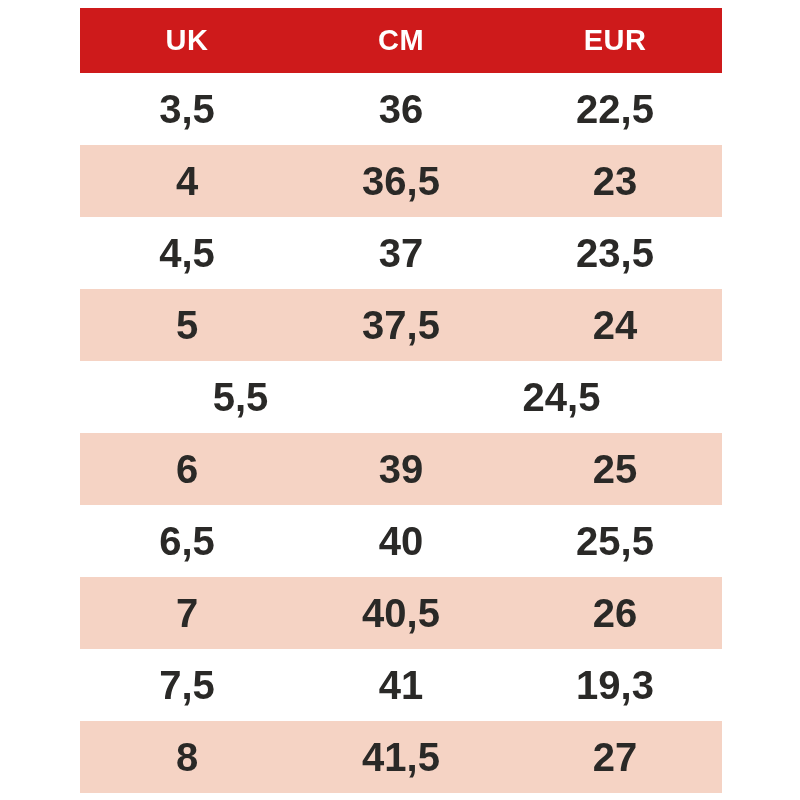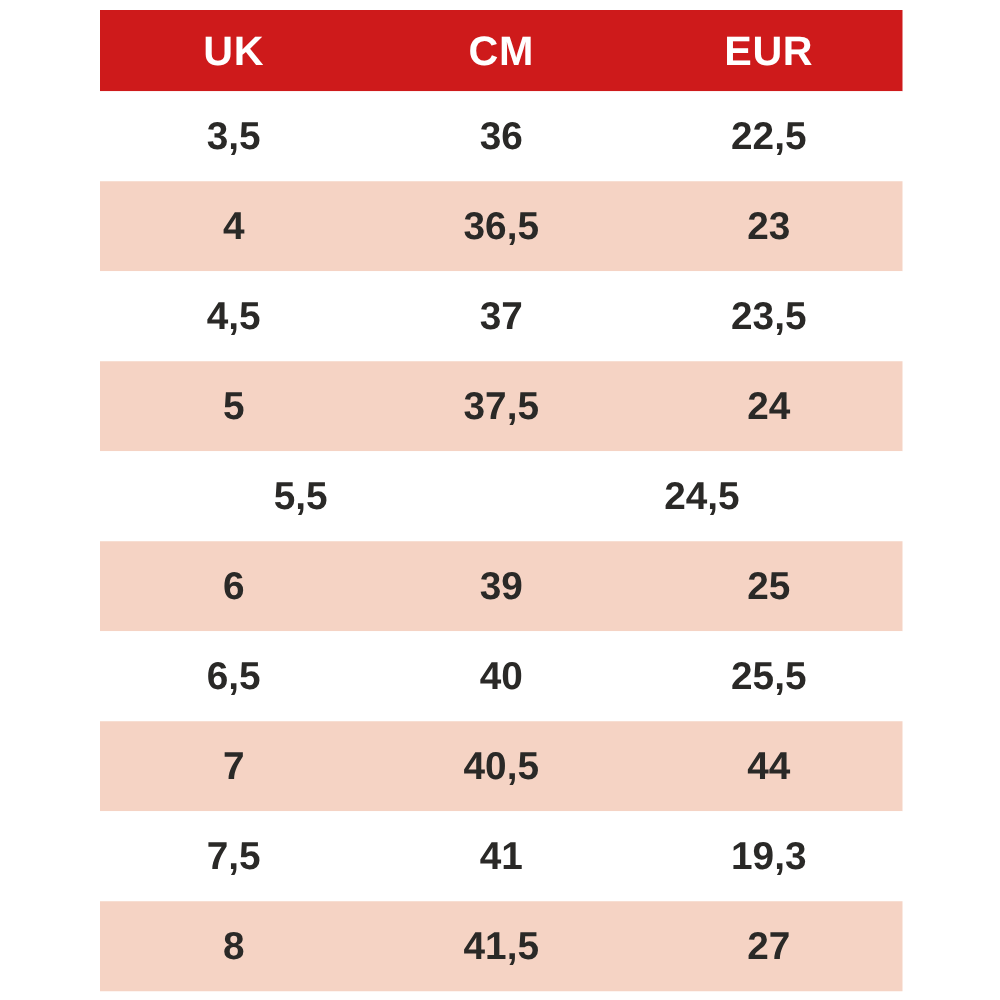--- a/index.html
+++ b/index.html
@@ -16,36 +16,36 @@
     left: 80px;
     top: 8px;
     width: 642px;
   }
   .thead {
     display: flex;
     height: 65px;
     background: var(--header-bg, #ce1a1b);
     color: var(--header-text, #ffffff);
     font-weight: bold;
-    font-size: 33px;
+    font-size: 29px;
     letter-spacing: 0.5px;
   }
   .th, .td {
     flex: 1;
     display: flex;
     align-items: center;
     justify-content: center;
   }
   .tr {
     display: flex;
     height: 72px;
     background: var(--row-bg, #ffffff);
     color: var(--cell-text, #2a2927);
     font-weight: bold;
-    font-size: 31px;
+    font-size: 40px;
   }
   .tr.alt {
     background: var(--row-alt-bg, #f5d3c4);
   }
 </style>
 </head>
 <body style="background: rgb(255, 255, 255);">
 
 <div class="size-table">
   <div class="thead">
@@ -84,21 +84,21 @@
         <div class="td">25</div>
       </div>
       <div class="tr">
         <div class="td">6,5</div>
         <div class="td">40</div>
         <div class="td">25,5</div>
       </div>
       <div class="tr alt">
         <div class="td">7</div>
         <div class="td">40,5</div>
-        <div class="td">44</div>
+        <div class="td">26</div>
       </div>
       <div class="tr">
         <div class="td">7,5</div>
         <div class="td">41</div>
         <div class="td">19,3</div>
       </div>
       <div class="tr alt">
         <div class="td">8</div>
         <div class="td">41,5</div>
         <div class="td">27</div>

